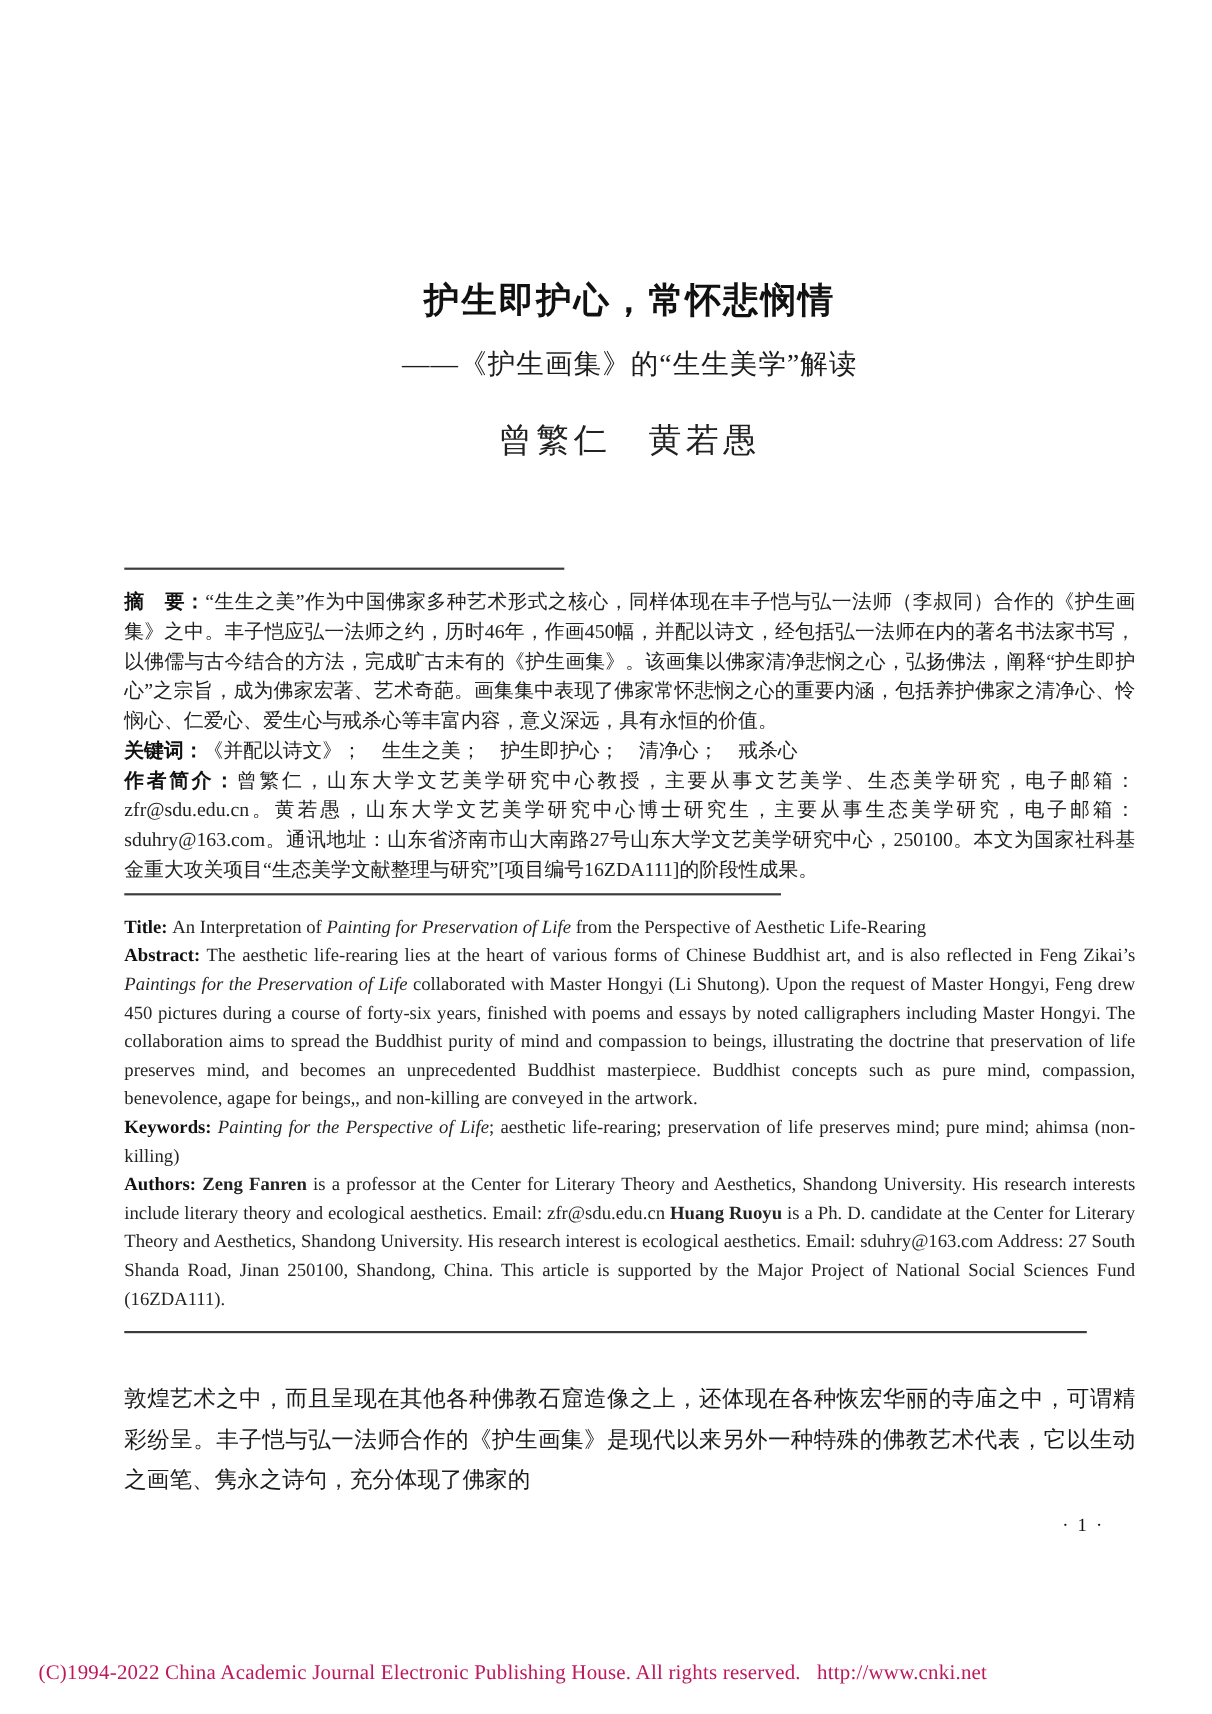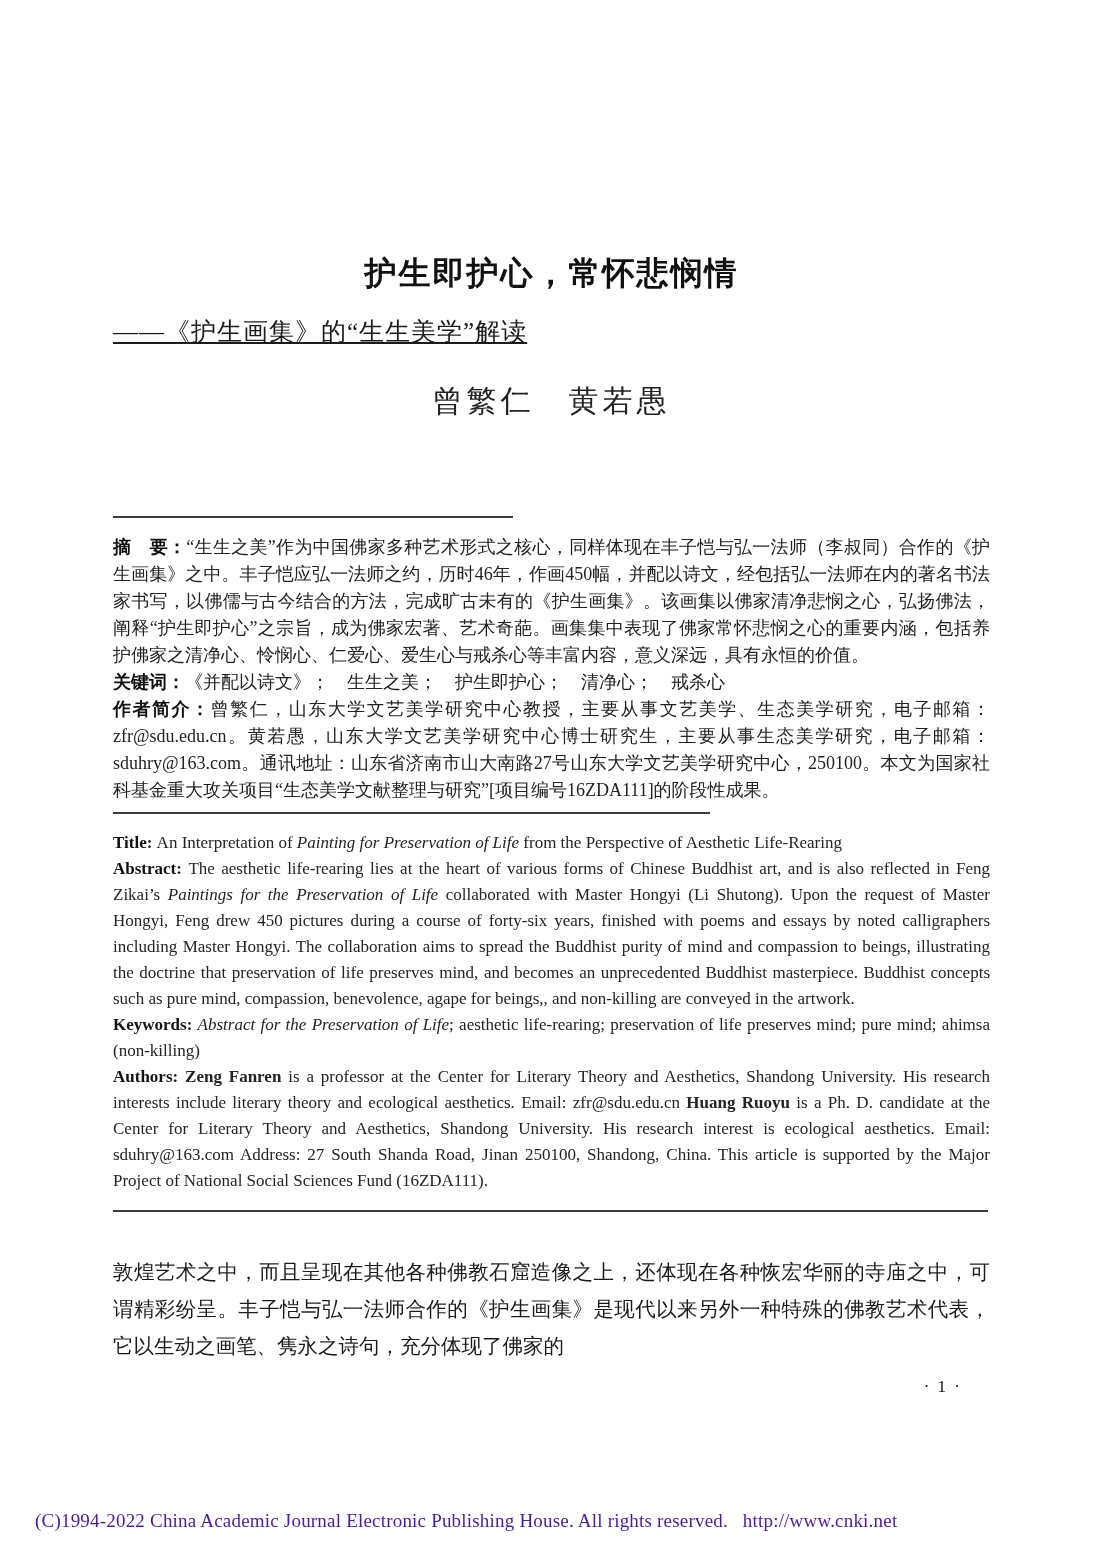--- a/index.html
+++ b/index.html
@@ -1,26 +1,26 @@
 <!DOCTYPE html>
 <html><head>
 <meta charset="utf-8">
 <style>
   html,body{margin:0;padding:0;background:#ffffff;}
   body{width:1102px;height:1558px;position:relative;overflow:hidden;
        font-family:"Liberation Serif","DejaVu Serif",serif;color:#1c1c1c;}
   .page{position:relative;width:1102px;height:1558px;}
-  .content{padding:256px 112px 0 113px;}
+  .content{padding:256px 70px 0 113px;}
 
   
   .article-title{margin:0;text-align:center;font-size:32px;line-height:34px;
        font-weight:bold;letter-spacing:2px;
        font-family:"Liberation Sans","DejaVu Sans",sans-serif;color:#111;}
-  .article-subtitle{margin-top:26px;font-size:25px;line-height:32px;
-       letter-spacing:1px;color:#1c1c1c;text-decoration:underline;}
+  .article-subtitle{margin-top:26px;text-align:center;font-size:25px;line-height:32px;
+       letter-spacing:1px;color:#1c1c1c;}
   .article-authors{margin-top:38px;text-align:center;font-size:30px;line-height:30px;
        letter-spacing:4px;color:#222;}
 
   
   .rule{border:0;height:0;border-top:2.5px solid #3c3c3c;margin:0;}
   .rule-top{width:400px;margin-top:100px;}
   .rule-mid{width:597px;margin-top:8px;}
   .rule-bottom{width:875px;margin-top:16px;}
 
   
@@ -41,21 +41,21 @@
   
   .body-cols{margin-top:42px;display:flex;gap:34px;}
   .col{flex:1;font-size:20.5px;line-height:37px;text-align:justify;color:#1b1b1b;}
   .col p{margin:0;}
   .indent{text-indent:2em;}
 
   
   .page-number{margin-top:12px;text-align:right;padding-right:28px;font-size:17px;
        color:#111;letter-spacing:2px;}
   .copyright-footer{position:absolute;left:35px;bottom:26px;font-size:19px;
-       color:#4c1d95;white-space:pre;letter-spacing:0.2px;}
+       color:#be185d;white-space:pre;letter-spacing:0.2px;}
 </style>
 </head>
 <body>
 
 <div class="page">
   <div class="content">
 
     <h1 class="article-title">护生即护心，常怀悲悯情</h1>
     <div class="article-subtitle">——《护生画集》的“生生美学”解读</div>
     <div class="article-authors">曾繁仁　黄若愚</div>
@@ -66,21 +66,21 @@
       <p><span class="meta-label">摘　要：</span><span>“生生之美”作为中国佛家多种艺术形式之核心，同样体现在丰子恺与弘一法师（李叔同）合作的《护生画集》之中。丰子恺应弘一法师之约，历时46年，作画450幅，并配以诗文，经包括弘一法师在内的著名书法家书写，以佛儒与古今结合的方法，完成旷古未有的《护生画集》。该画集以佛家清净悲悯之心，弘扬佛法，阐释“护生即护心”之宗旨，成为佛家宏著、艺术奇葩。画集集中表现了佛家常怀悲悯之心的重要内涵，包括养护佛家之清净心、怜悯心、仁爱心、爱生心与戒杀心等丰富内容，意义深远，具有永恒的价值。</span></p>
       <p><span class="meta-label">关键词：</span><span>《并配以诗文》；　生生之美；　护生即护心；　清净心；　戒杀心</span></p>
       <p><span class="meta-label">作者简介：</span><span>曾繁仁，山东大学文艺美学研究中心教授，主要从事文艺美学、生态美学研究，电子邮箱：zfr@sdu.edu.cn。黄若愚，山东大学文艺美学研究中心博士研究生，主要从事生态美学研究，电子邮箱：sduhry@163.com。通讯地址：山东省济南市山大南路27号山东大学文艺美学研究中心，250100。本文为国家社科基金重大攻关项目“生态美学文献整理与研究”[项目编号16ZDA111]的阶段性成果。</span></p>
     </div>
 
     <hr class="rule rule-mid">
 
     <div class="en-meta">
       <p><span class="en-label">Title: </span><span>An Interpretation of </span><span class="ital">Painting for Preservation of Life</span><span> from the Perspective of Aesthetic Life-Rearing</span></p>
       <p><span class="en-label">Abstract: </span><span>The aesthetic life-rearing lies at the heart of various forms of Chinese Buddhist art, and is also reflected in Feng Zikai’s </span><span class="ital">Paintings for the Preservation of Life</span><span> collaborated with Master Hongyi (Li Shutong). Upon the request of Master Hongyi, Feng drew 450 pictures during a course of forty-six years, finished with poems and essays by noted calligraphers including Master Hongyi. The collaboration aims to spread the Buddhist purity of mind and compassion to beings, illustrating the doctrine that preservation of life preserves mind, and becomes an unprecedented Buddhist masterpiece. Buddhist concepts such as pure mind, compassion, benevolence, agape for beings,, and non-killing are conveyed in the artwork.</span></p>
-      <p><span class="en-label">Keywords: </span><span class="ital">Abstract for the Preservation of Life</span><span>;  aesthetic life-rearing;  preservation of life preserves mind;  pure mind;  ahimsa (non-killing)</span></p>
+      <p><span class="en-label">Keywords: </span><span class="ital">Painting for the Perspective of Life</span><span>;  aesthetic life-rearing;  preservation of life preserves mind;  pure mind;  ahimsa (non-killing)</span></p>
       <p><span class="en-label">Authors: </span><span class="bname">Zeng Fanren</span><span> is a professor at the Center for Literary Theory and Aesthetics, Shandong University. His research interests include literary theory and ecological aesthetics. Email: zfr@sdu.edu.cn </span><span class="bname">Huang Ruoyu</span><span> is a Ph. D. candidate at the Center for Literary Theory and Aesthetics, Shandong University. His research interest is ecological aesthetics. Email: sduhry@163.com Address: 27 South Shanda Road, Jinan 250100, Shandong, China. This article is supported by the Major Project of National Social Sciences Fund (16ZDA111).</span></p>
     </div>
 
     <hr class="rule rule-bottom">
 
     <div class="body-cols">
       <div class="col">
         <p>敦煌艺术之中，而且呈现在其他各种佛教石窟造像之上，还体现在各种恢宏华丽的寺庙之中，可谓精彩纷呈。丰子恺与弘一法师合作的《护生画集》是现代以来另外一种特殊的佛教艺术代表，它以生动之画笔、隽永之诗句，充分体现了佛家的</p>
       </div>
     </div>

